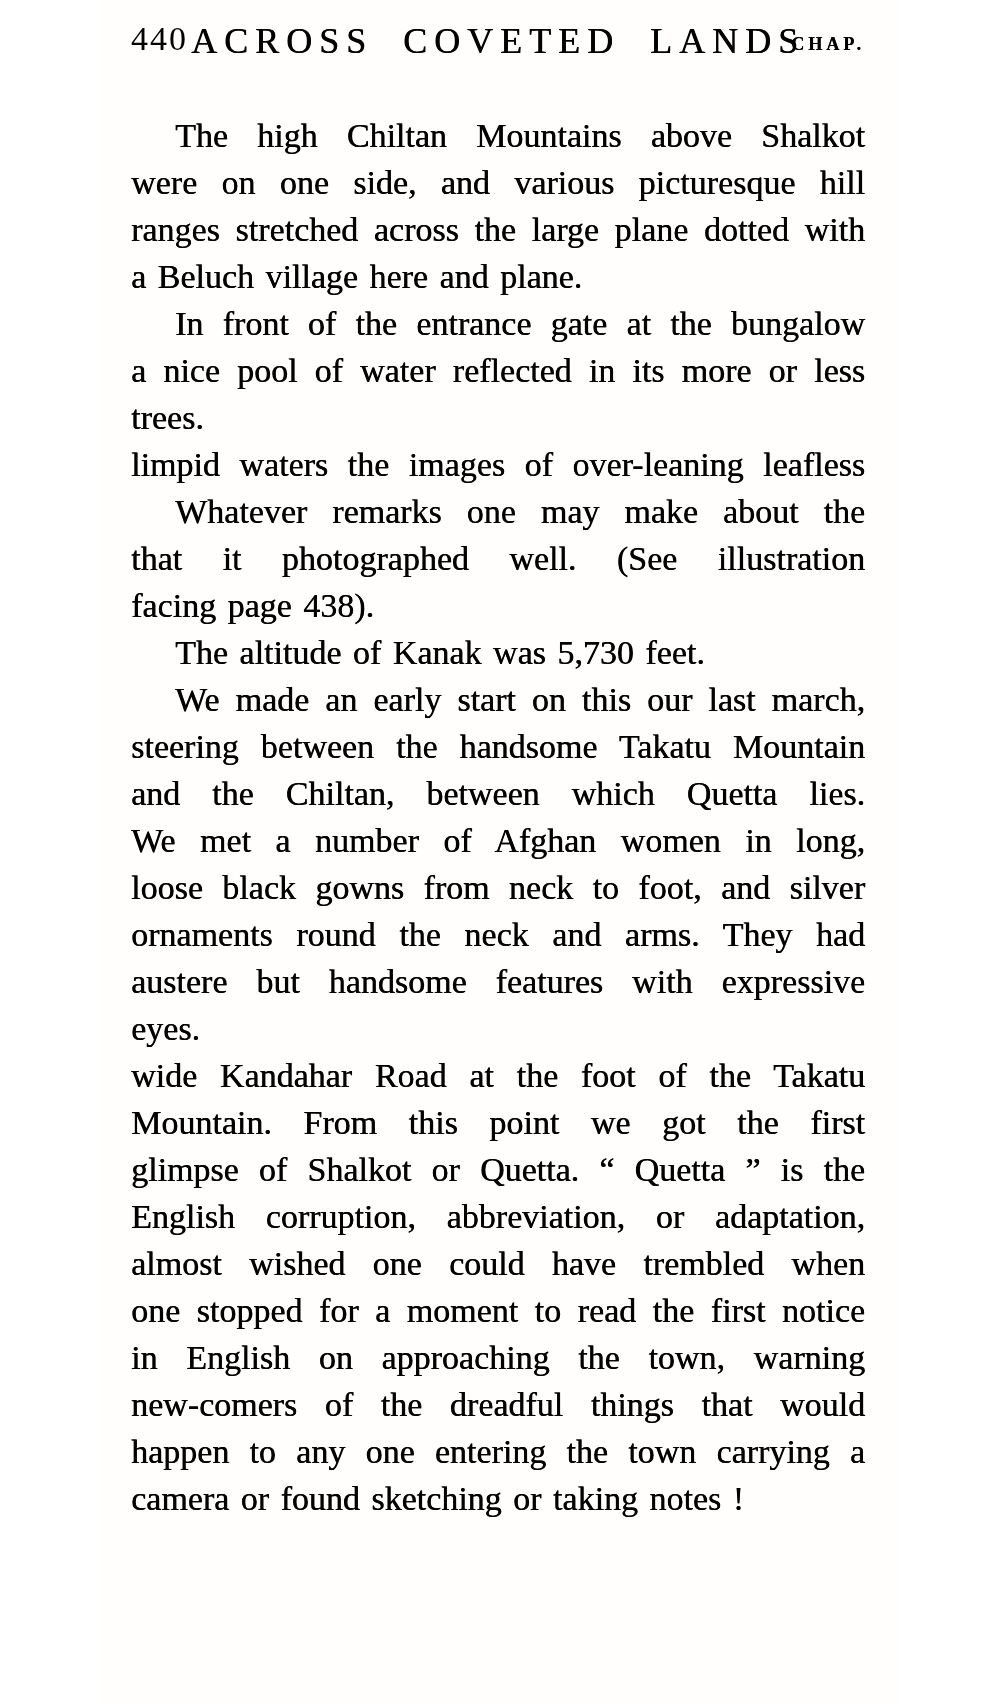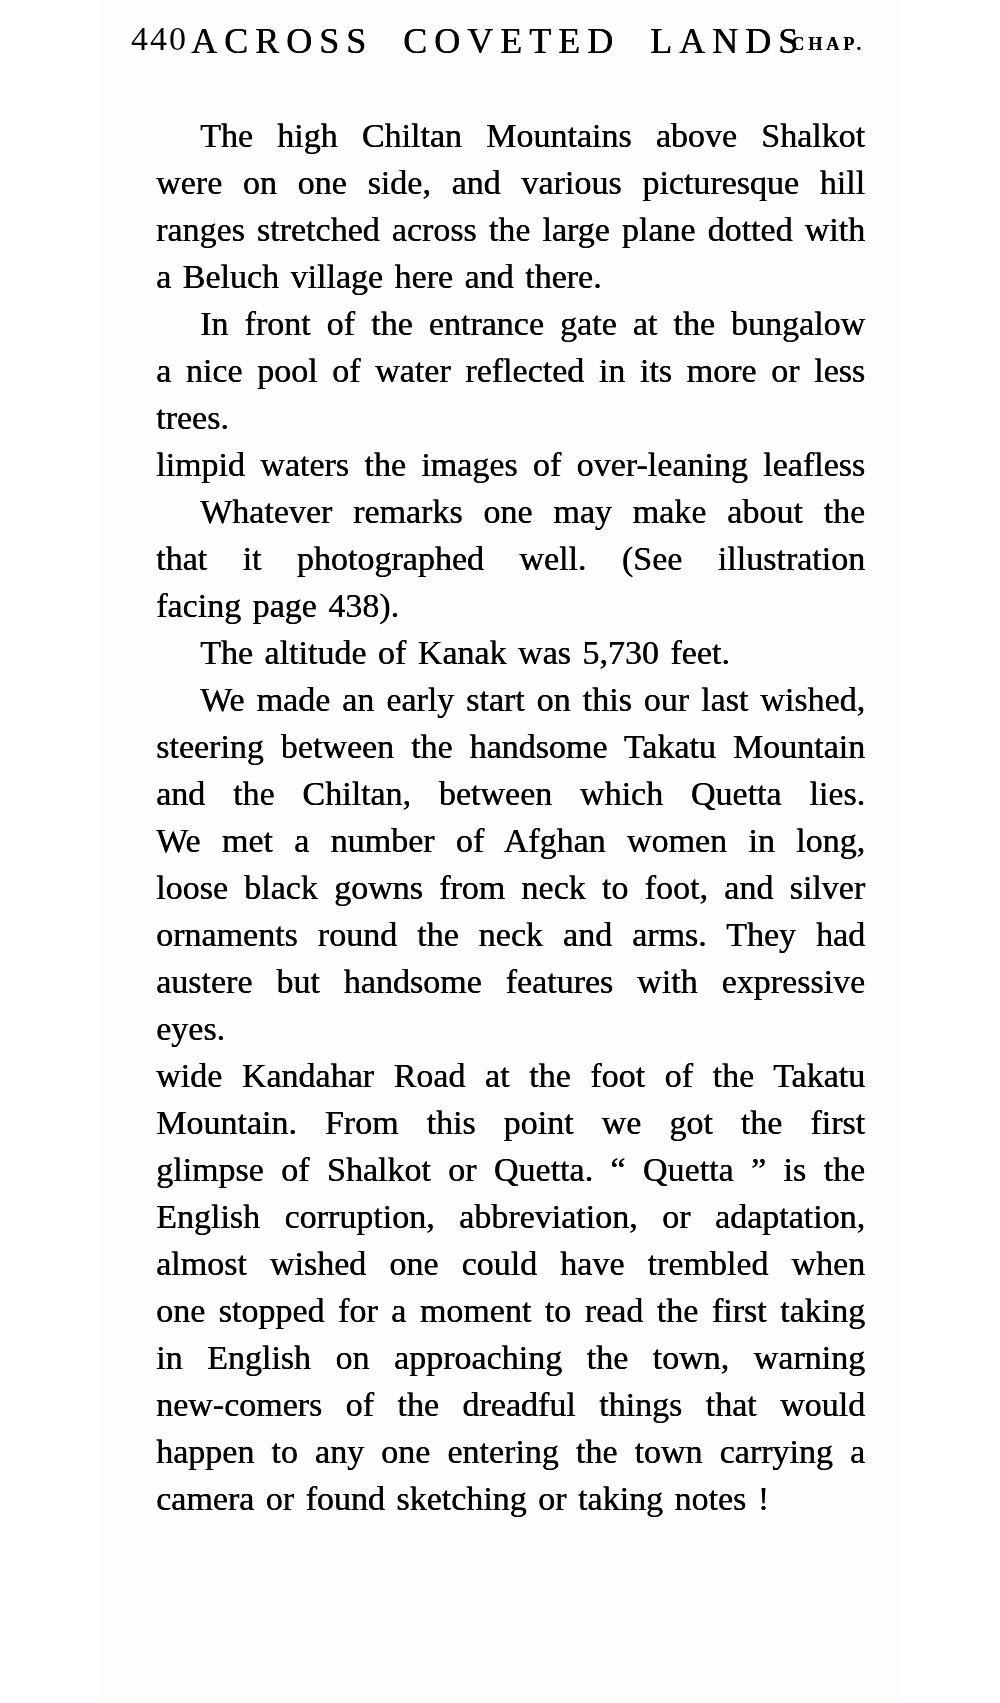--- a/index.html
+++ b/index.html
@@ -37,21 +37,20 @@
   }
   .chapter-label {
     margin-left: auto;
     font-size: 18px;
     letter-spacing: 4px;
     text-shadow: 0.3px 0 0 #000;
     font-weight: bold;
   }
   .page-body {
     margin-top: 42px;
-    margin-left: 25px;
   }
   .line {
     font-size: 34px;
     line-height: 47px;
     word-spacing: 3px;
     text-align: justify;
     text-align-last: justify;
     text-shadow: 0.45px 0 0 #000;
     white-space: normal;
   }
@@ -68,58 +67,58 @@
     <span class="running-title">ACROSS COVETED LANDS</span>
     <span class="chapter-label">CHAP.</span>
   </header>
 
   <main class="page-body">
 
     <div class="para">
       <div class="line first">The high Chiltan Mountains above Shalkot</div>
       <div class="line">were on one side, and various picturesque hill</div>
       <div class="line">ranges stretched across the large plane dotted with</div>
-      <div class="line last">a Beluch village here and there.</div>
+      <div class="line last">a Beluch village here and plane.</div>
     </div>
 
     <div class="para">
       <div class="line first">In front of the entrance gate at the bungalow</div>
       <div class="line">a nice pool of water reflected in its more or less</div>
       <div class="line last">trees.</div>
       <div class="line">limpid waters the images of over-leaning leafless</div>
     </div>
 
     <div class="para">
       <div class="line first">Whatever remarks one may make about the</div>
       <div class="line">that it photographed well. (See illustration</div>
       <div class="line last">facing page 438).</div>
     </div>
 
     <div class="para">
       <div class="line first last">The altitude of Kanak was 5,730 feet.</div>
     </div>
 
     <div class="para">
-      <div class="line first">We made an early start on this our last wished,</div>
+      <div class="line first">We made an early start on this our last march,</div>
       <div class="line">steering between the handsome Takatu Mountain</div>
       <div class="line">and the Chiltan, between which Quetta lies.</div>
       <div class="line">We met a number of Afghan women in long,</div>
       <div class="line">loose black gowns from neck to foot, and silver</div>
       <div class="line">ornaments round the neck and arms. They had</div>
       <div class="line">austere but handsome features with expressive</div>
       <div class="line last">eyes.</div>
     </div>
 
     <div class="para">
       <div class="line">wide Kandahar Road at the foot of the Takatu</div>
       <div class="line">Mountain. From this point we got the first</div>
       <div class="line">glimpse of Shalkot or Quetta. “ Quetta ” is the</div>
       <div class="line">English corruption, abbreviation, or adaptation,</div>
       <div class="line">almost wished one could have trembled when</div>
-      <div class="line">one stopped for a moment to read the first taking</div>
+      <div class="line">one stopped for a moment to read the first notice</div>
       <div class="line">in English on approaching the town, warning</div>
       <div class="line">new-comers of the dreadful things that would</div>
       <div class="line">happen to any one entering the town carrying a</div>
       <div class="line last">camera or found sketching or taking notes !</div>
     </div>
 
   </main>
 </div>
 
 </body></html>

